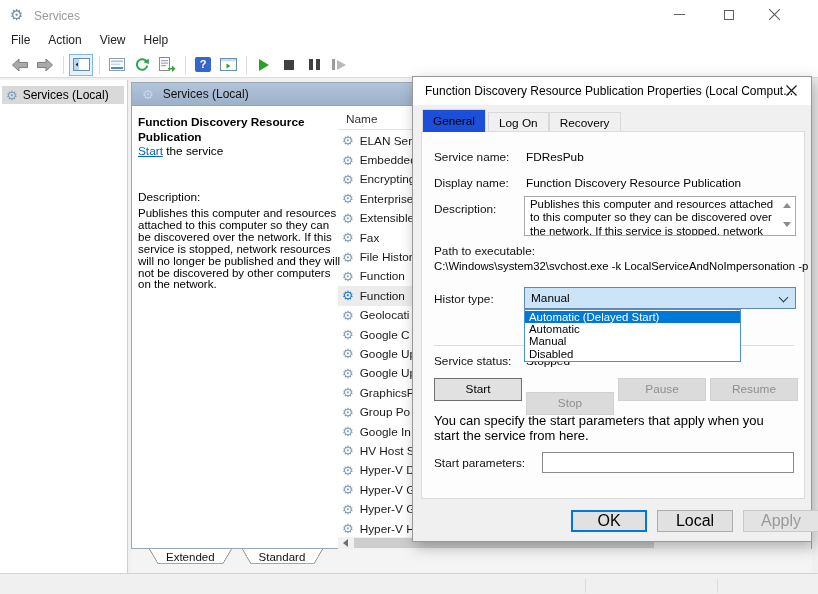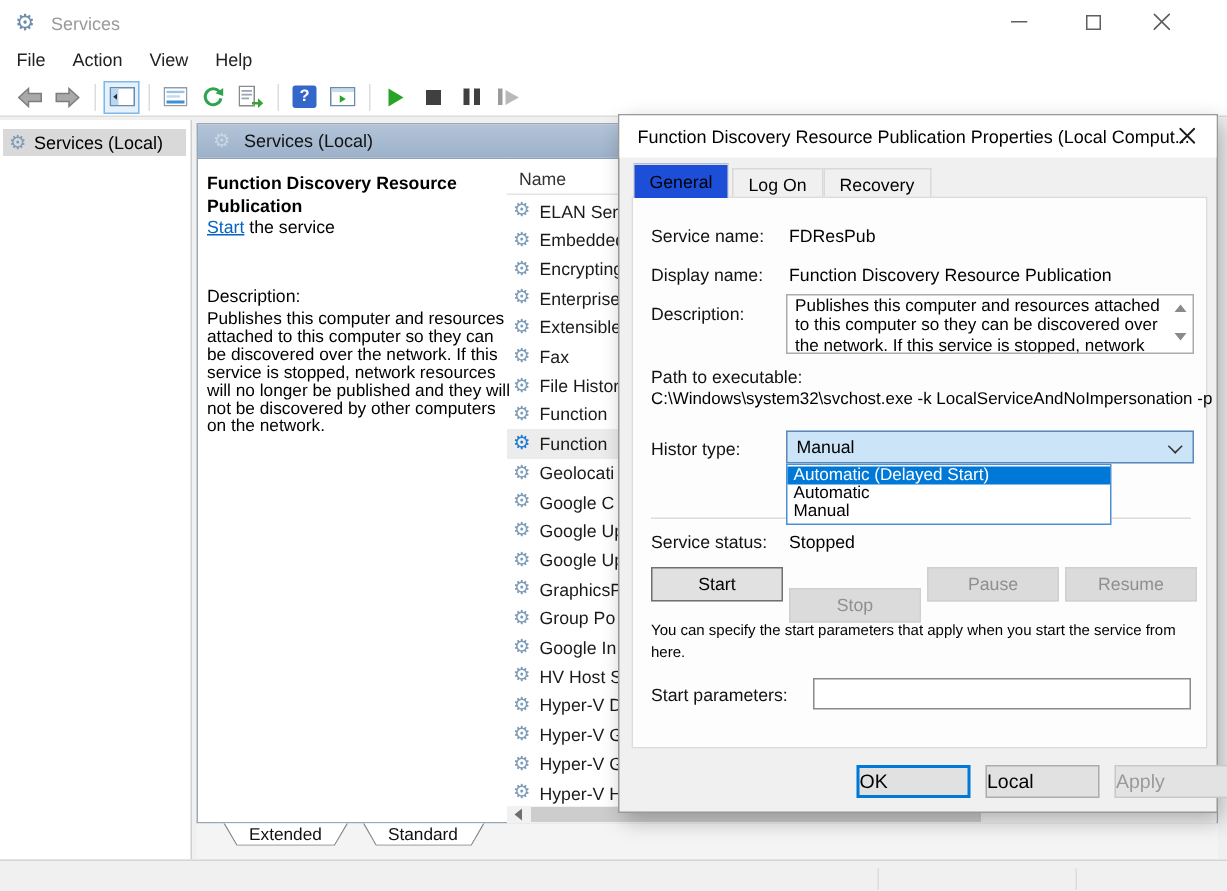--- a/index.html
+++ b/index.html
@@ -113,27 +113,27 @@
   .dd-opt { height:12.2px; line-height:12.2px; font-size:11.4px; padding:0 4px; white-space:nowrap; overflow:hidden; }
   .dd-opt.hl { background:#0078d7; color:#fff; }
 
   .groove { position:absolute; left:12px; top:213px; width:360px; height:2px;
             border-top:1px solid #dcdcdc; border-bottom:1px solid #fff; }
 
   .btn { position:absolute; height:23px; width:88px; background:#e1e1e1; border:1px solid #707070;
          font-size:11.8px; text-align:center; line-height:21px; color:#000; }
   .btn.disabled { background:#dbdbdb; border-color:#d0d0d0; color:#8f8f8f; }
 
-  .note { position:absolute; left:12px; top:282px; width:356px; font-size:10px; line-height:14.5px; }
+  .note { position:absolute; left:12px; top:282px; width:356px; font-size:13px; line-height:14.5px; }
 
   .params-input { position:absolute; left:120px; top:320px; width:252px; height:21px; background:#fff;
                   border:1px solid #8a8a8a; font-family:"Liberation Sans",sans-serif; font-size:11.8px; padding:0 4px; }
 
   .dlg-footer-btn { position:absolute; top:433px; height:22px; width:76px; background:#e1e1e1;
-                    border:1px solid #adadad; font-size:13px; text-align:left; line-height:20px; }
+                    border:1px solid #adadad; font-size:16px; text-align:center; line-height:20px; }
   .dlg-footer-btn.default { border:2px solid #0078d7; line-height:18px; }
   .dlg-footer-btn.disabled { color:#9a9a9a; border-color:#c9c9c9; background:#e3e3e3; }
 
   
   .play-tri { width:0;height:0;border-top:6px solid transparent;border-bottom:6px solid transparent;border-left:10px solid #27a327; }
   .stop-sq { width:10px;height:10px;background:#404040; }
   .pause-bars { display:flex; gap:3px; } .pause-bars div { width:4px;height:11px;background:#404040; }
   .restart-ic { display:flex; align-items:center; gap:2px; }
   .restart-ic .bar { width:3px;height:11px;background:#9b9b9b; }
   .restart-ic .tri { width:0;height:0;border-top:5.5px solid transparent;border-bottom:5.5px solid transparent;border-left:9px solid #b9b9b9; }
@@ -407,20 +407,21 @@
 
     <span class="f-label" style="top:160px">Histor type:</span>
     <div class="combo">
       <span>Manual</span>
       <div class="combo-chev"></div>
     </div>
     <div class="dropdown" id="dd-list">
         <div class="dd-opt hl">Automatic (Delayed Start)</div>
         <div class="dd-opt">Automatic</div>
         <div class="dd-opt">Manual</div>
+        <div class="dd-opt">Disabled</div>
       </div>
 
     <div class="groove"></div>
     <span class="f-label" style="top:222px">Service status:</span>
     <span class="f-value" style="top:222px">Stopped</span>
 
     <div id="svc-btns">
         <button class="btn" style="left: 12px; top: 246px;">Start</button>
         <button class="btn disabled" style="left: 104px; top: 260px;">Stop</button>
         <button class="btn disabled" style="left: 196px; top: 246px;">Pause</button>

